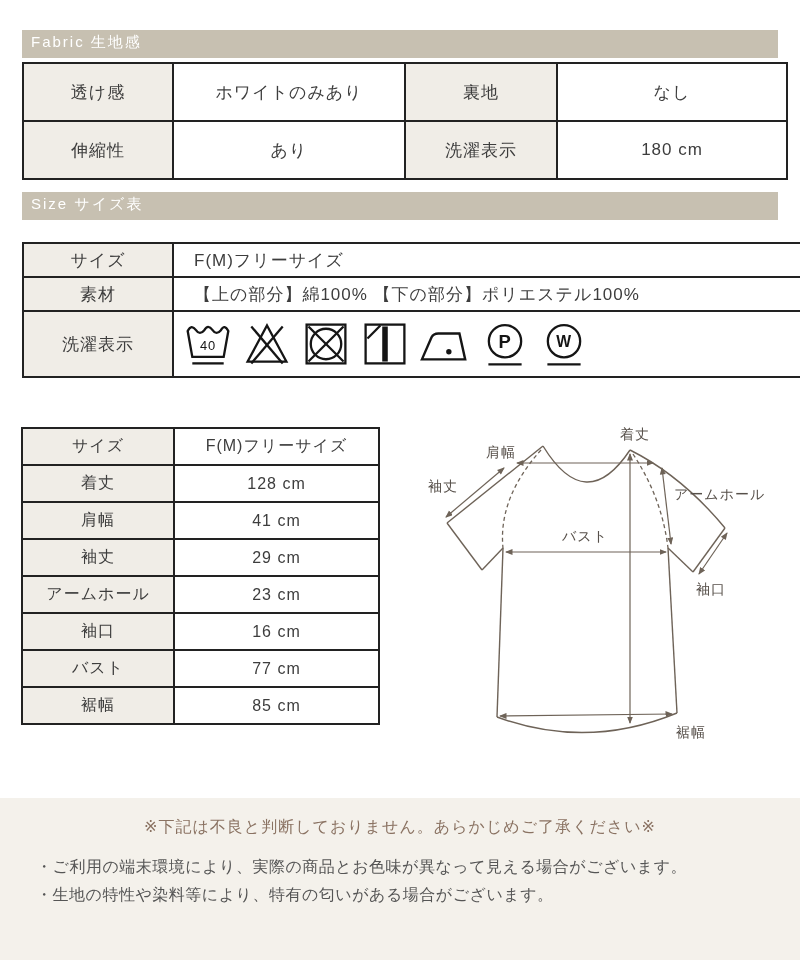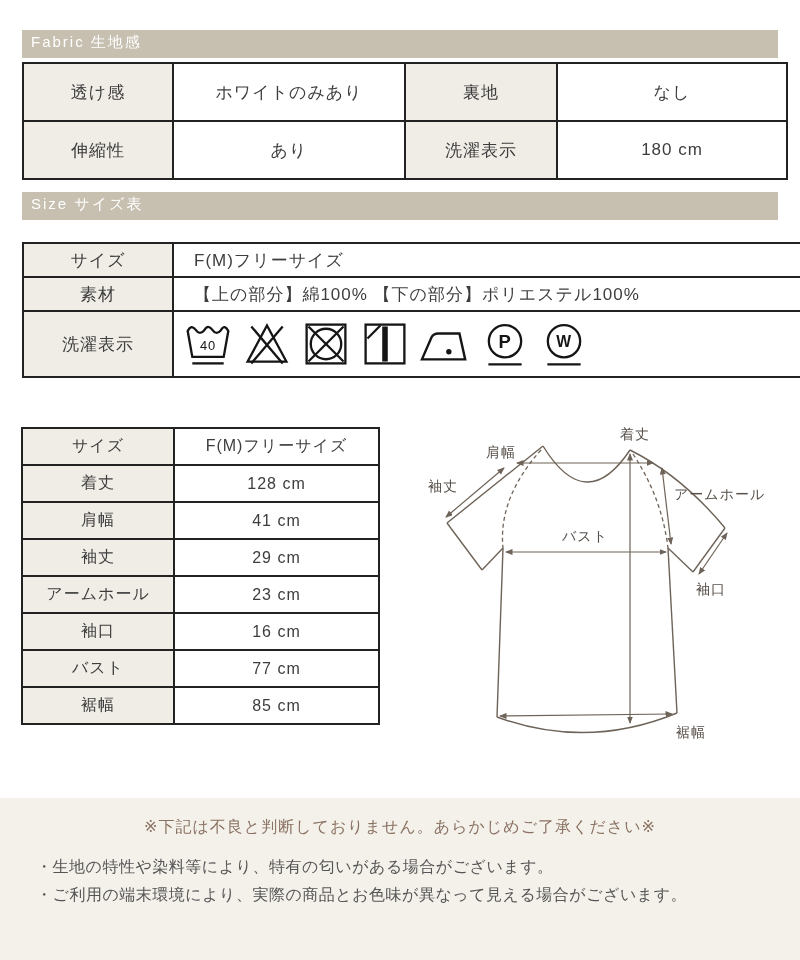--- a/index.html
+++ b/index.html
@@ -192,18 +192,18 @@
     <text class="glabel" x="28" y="71">袖丈</text>
     <text class="glabel" x="274" y="79" font-size="13.5">アームホール</text>
     <text class="glabel" x="162" y="121">バスト</text>
     <text class="glabel" x="296" y="174">袖口</text>
     <text class="glabel" x="276" y="317">裾幅</text>
   </svg>
 
   <div class="notes">
     <div class="notes-title">※下記は不良と判断しておりません。あらかじめご了承ください※</div>
     <div class="notes-list">
+      <div>・ご利用の端末環境により、実際の商品とお色味が異なって見える場合がございます。</div>
       <div>・生地の特性や染料等により、特有の匂いがある場合がございます。</div>
-      <div>・ご利用の端末環境により、実際の商品とお色味が異なって見える場合がございます。</div>
     </div>
   </div>
 
 </div>
 
 </body></html>

